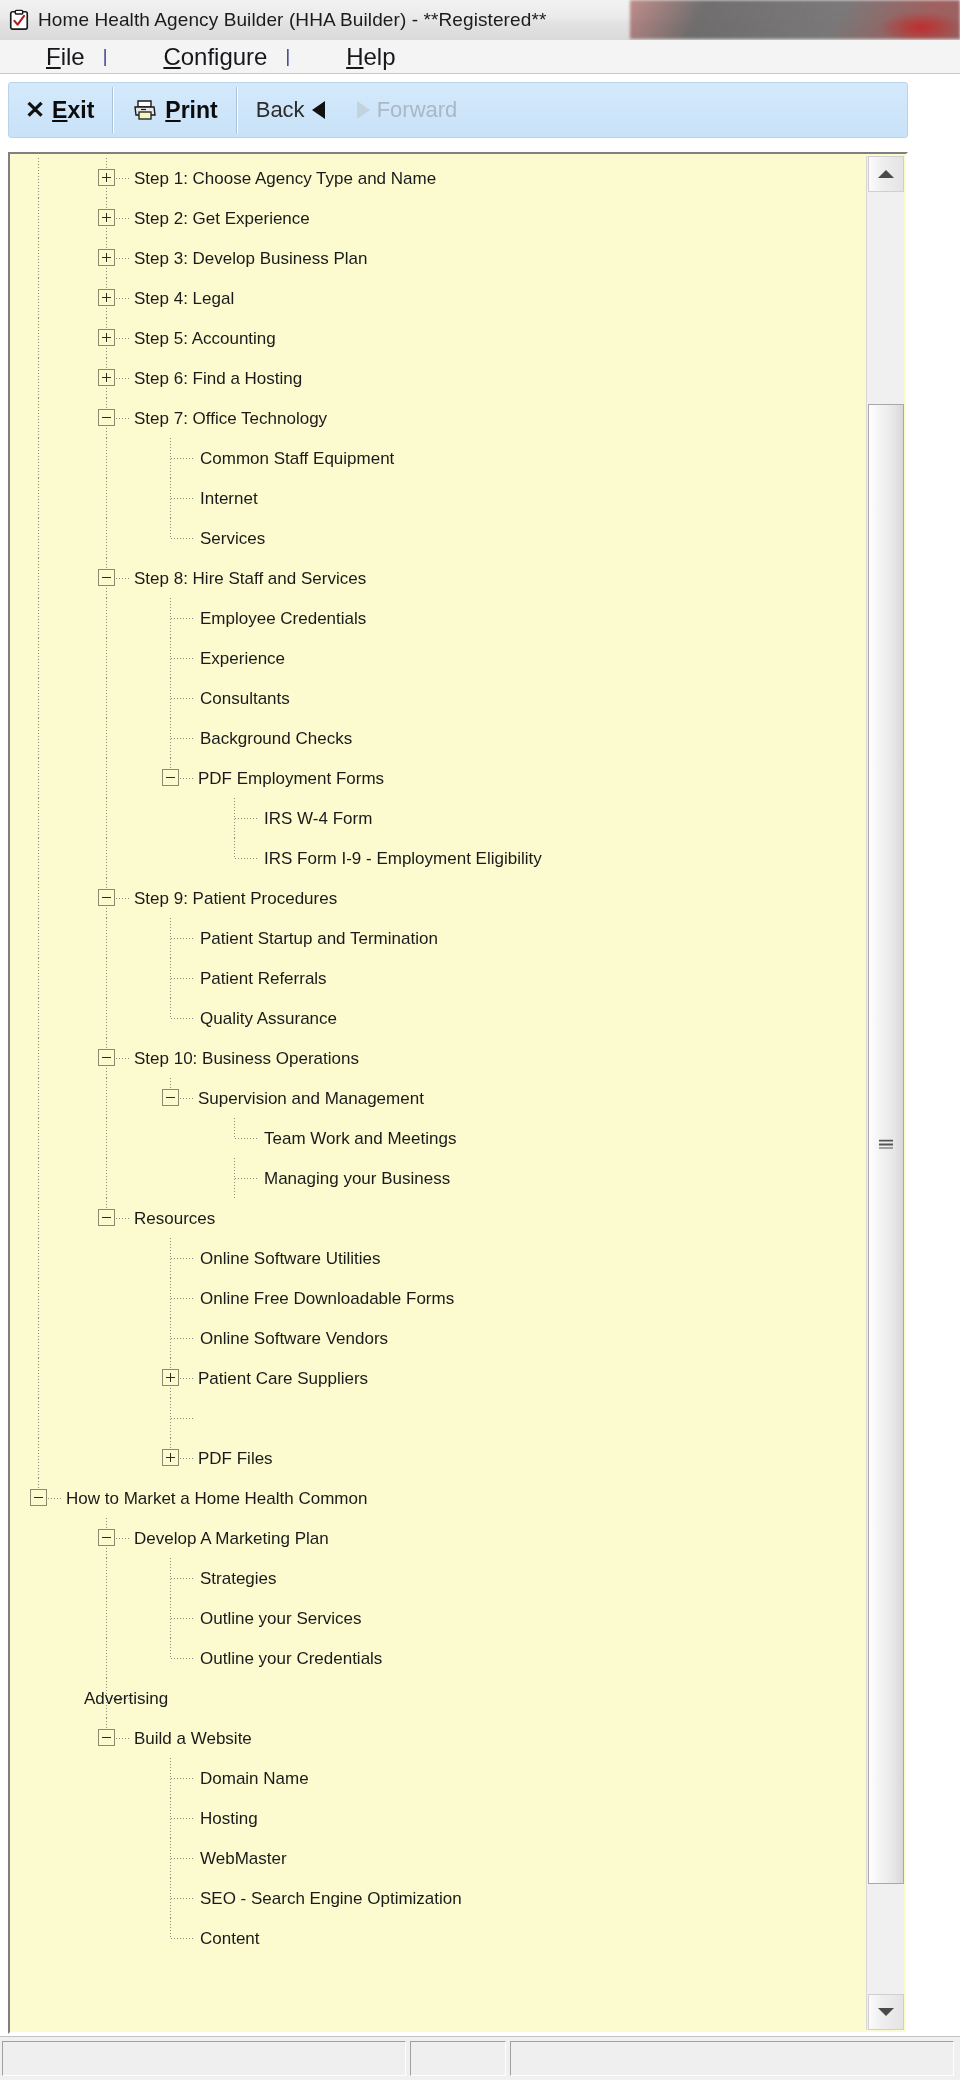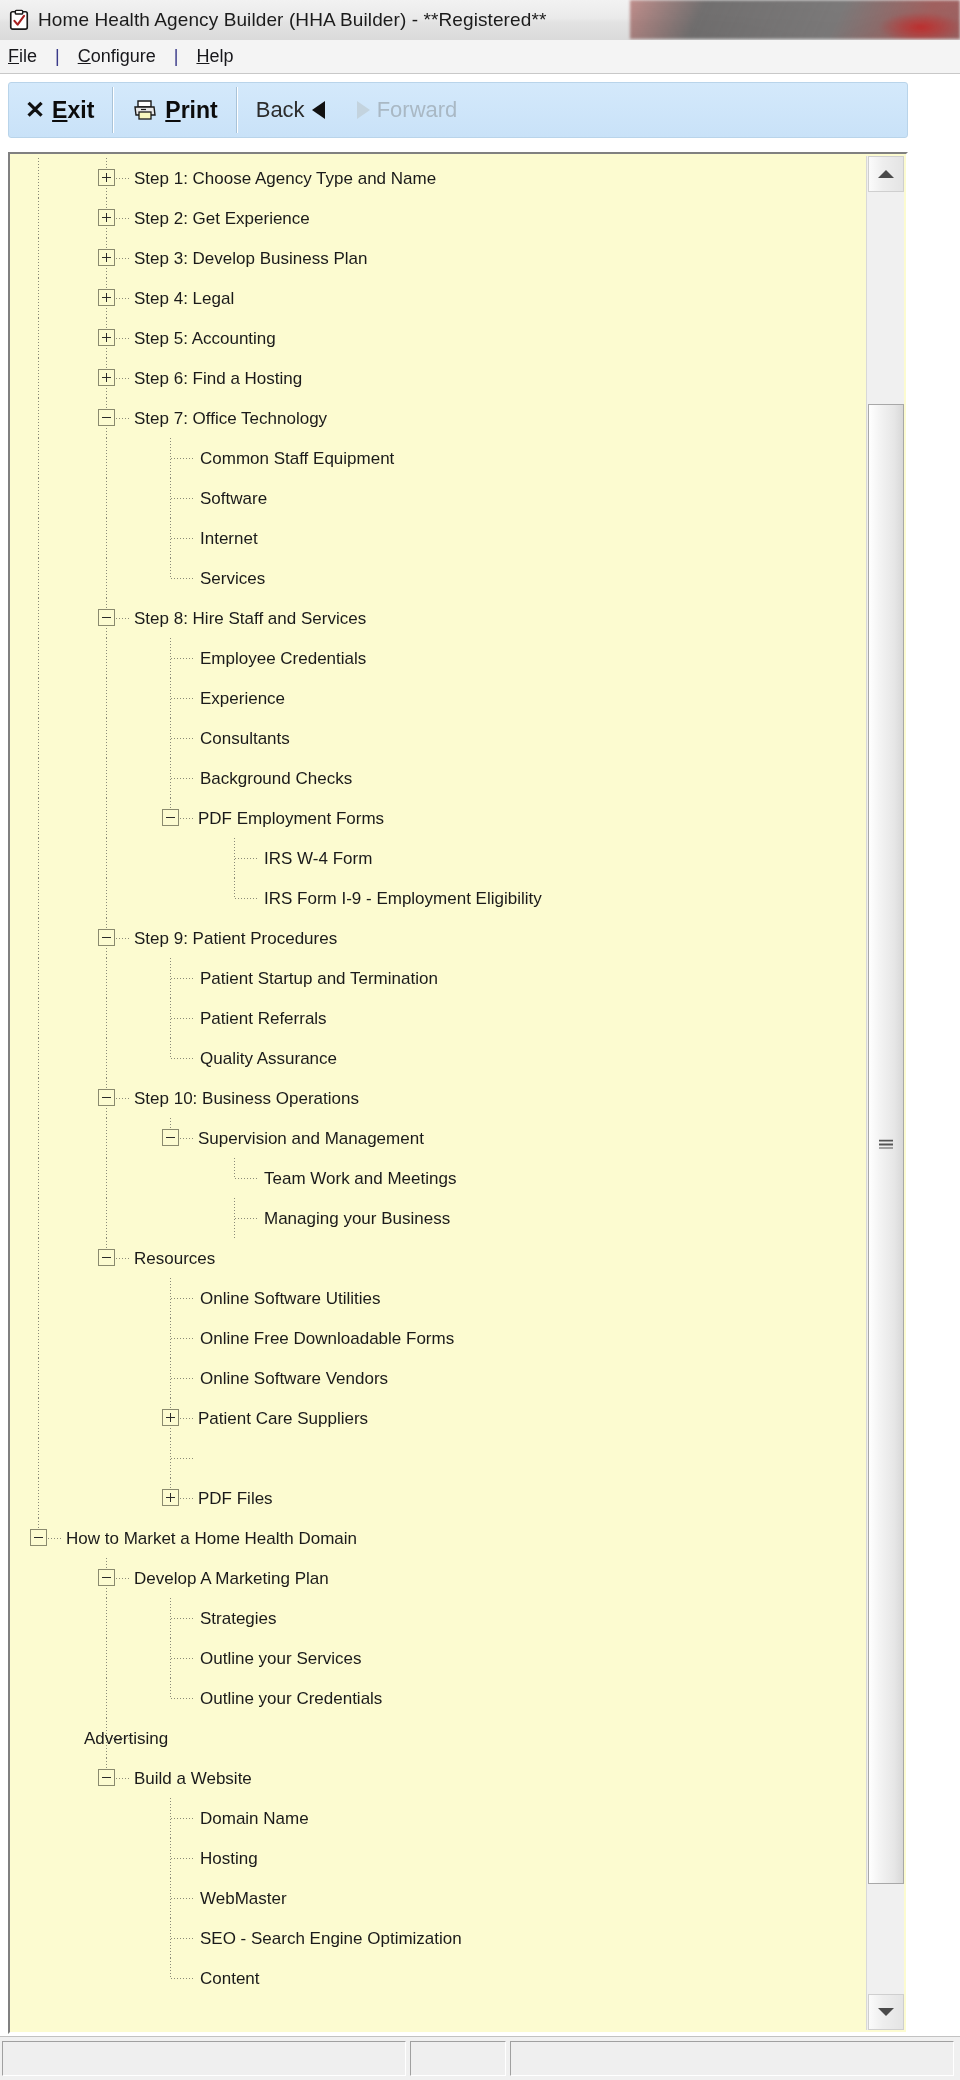--- a/index.html
+++ b/index.html
@@ -48,23 +48,24 @@
   
   .menubar {
     position: absolute; left: 0; top: 40px;
     width: 960px; height: 34px;
     background: #f4f4f4;
     border-bottom: 1px solid #c8c8c8;
     display: flex; align-items: center;
     box-sizing: border-box;
   }
   .menu-item {
-    font-size: 18px; color: #17171b;
+    font-size: 24px; color: #17171b;
     padding: 2px 8px;
     white-space: nowrap;
+    margin-left: 38px;
   }
   .menu-item u { text-decoration: underline; }
   .menu-sep {
     font-size: 18px; color: #3a3a8a; padding: 0 10px;
     user-select: none;
   }
 
   
   .toolbar {
     position: absolute; left: 8px; top: 82px;
@@ -348,27 +349,20 @@
             <div class="trunk" style="left: 96px;"></div>
             <div class="trunk" style="left: 160px;"></div>
             <div class="elbow" style="left: 161px; width: 24px;"></div>
             <span class="node-label" style="margin-left: 188px;">Common Staff Equipment</span>
           </div>
           <div class="node">
             <div class="trunk" style="left: 28px;"></div>
             <div class="trunk" style="left: 96px;"></div>
             <div class="trunk" style="left: 160px;"></div>
             <div class="elbow" style="left: 161px; width: 24px;"></div>
-            <span class="node-label" style="margin-left: 188px;">Software</span>
-          </div>
-          <div class="node">
-            <div class="trunk" style="left: 28px;"></div>
-            <div class="trunk" style="left: 96px;"></div>
-            <div class="trunk" style="left: 160px;"></div>
-            <div class="elbow" style="left: 161px; width: 24px;"></div>
             <span class="node-label" style="margin-left: 188px;">Internet</span>
           </div>
           <div class="node">
             <div class="trunk" style="left: 28px;"></div>
             <div class="trunk" style="left: 96px;"></div>
             <div class="trunk" style="left: 160px; bottom: auto; height: 50%;"></div>
             <div class="elbow" style="left: 161px; width: 24px;"></div>
             <span class="node-label" style="margin-left: 188px;">Services</span>
           </div>
           <div class="node">
@@ -526,21 +520,21 @@
             <div class="trunk" style="left: 28px;"></div>
             <div class="trunk" style="left: 160px; bottom: auto; height: 50%;"></div>
             <span class="exp plus" style="left: 152px;"></span>
             <div class="elbow" style="left: 170px; width: 14px;"></div>
             <span class="node-label" style="margin-left: 186px;">PDF Files</span>
           </div>
           <div class="node">
             <div class="trunk" style="left: 28px; bottom: auto; height: 50%;"></div>
             <span class="exp" style="left: 20px;"></span>
             <div class="elbow" style="left: 38px; width: 14px;"></div>
-            <span class="node-label" style="margin-left: 54px;">How to Market a Home Health Domain</span>
+            <span class="node-label" style="margin-left: 54px;">How to Market a Home Health Common</span>
           </div>
           <div class="node">
             <div class="trunk" style="left: 96px;"></div>
             <span class="exp" style="left: 88px;"></span>
             <div class="elbow" style="left: 106px; width: 14px;"></div>
             <span class="node-label" style="margin-left: 122px;">Develop A Marketing Plan</span>
           </div>
           <div class="node">
             <div class="trunk" style="left: 96px;"></div>
             <div class="trunk" style="left: 160px;"></div>

